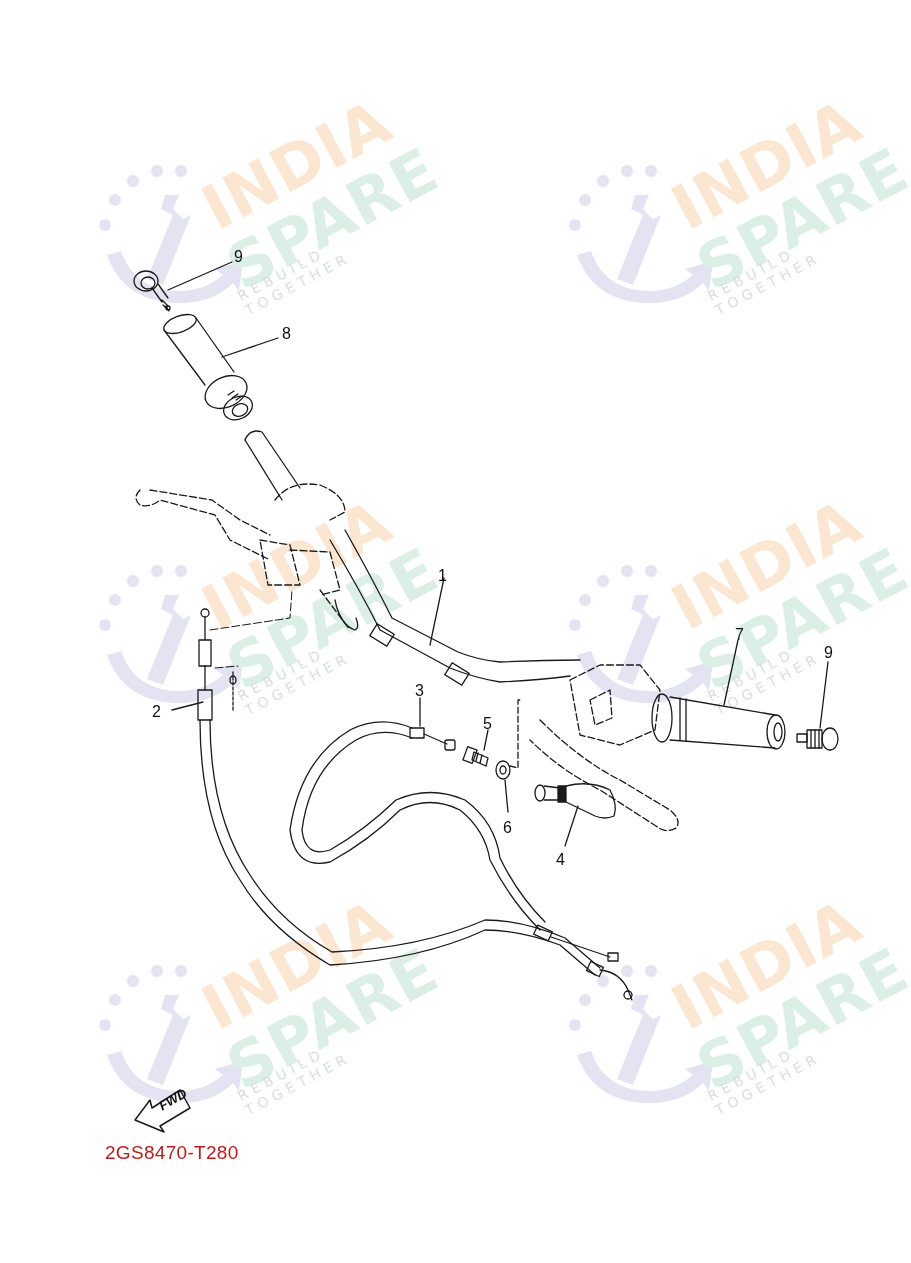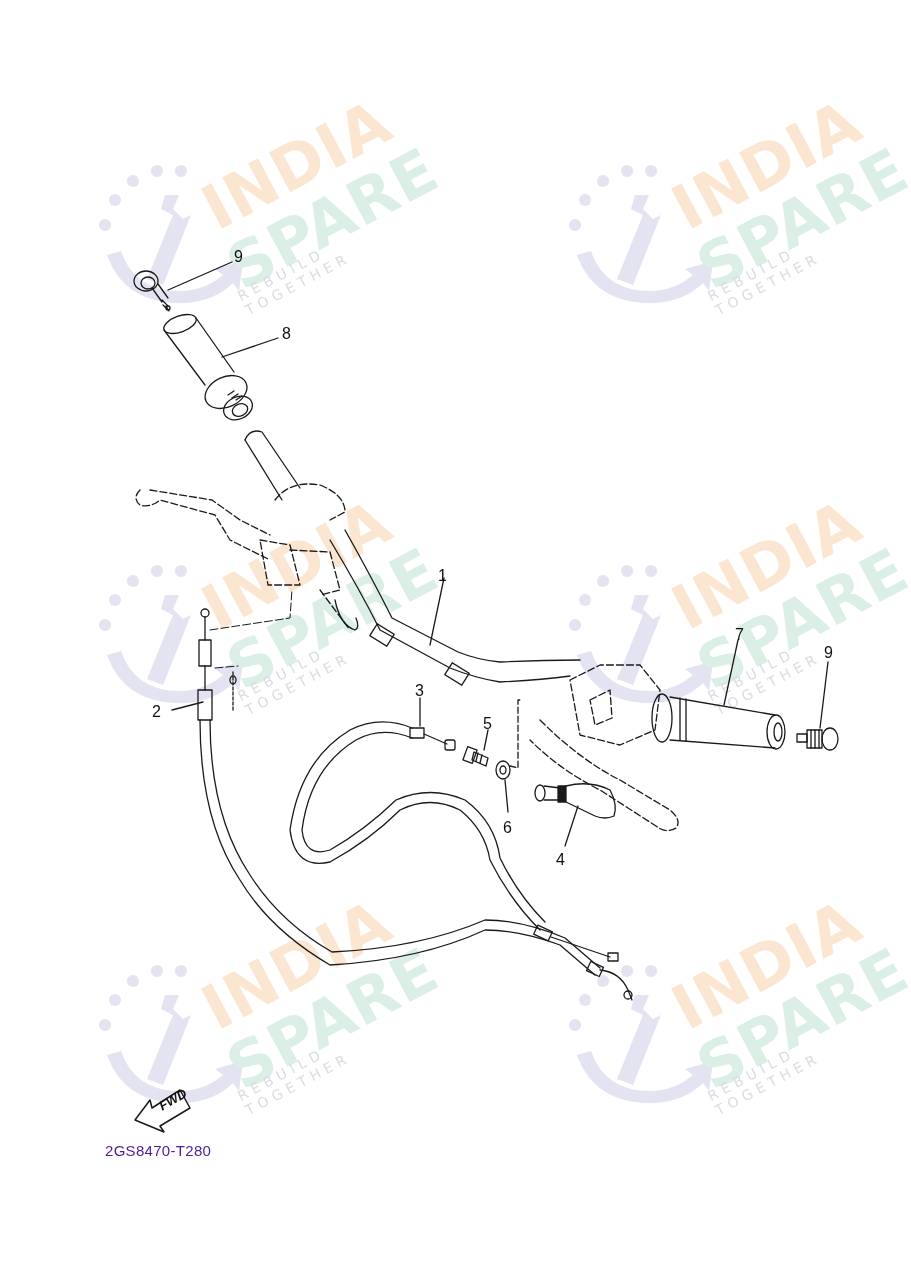--- a/index.html
+++ b/index.html
@@ -6,21 +6,21 @@
   body { width: 911px; height: 1263px; position: relative; overflow: hidden;
          font-family: "Liberation Sans", sans-serif; }
   .canvas { position: absolute; left: 0; top: 0; width: 911px; height: 1263px; }
   .wm { position: absolute; width: 300px; height: 230px; pointer-events: none; }
   .wm-text { position: absolute; transform: rotate(-28deg); transform-origin: left top;
              font-family: "DejaVu Sans", sans-serif; font-weight: bold; letter-spacing: 1px; }
   .wm-india { font-size: 62px; color: #fbe6d2; left: 95px; top: 105px; }
   .wm-spare { font-size: 62px; color: #dcefe6; left: 120px; top: 165px; }
   .wm-tag { font-size: 14px; color: #d9dbe6; letter-spacing: 5px; left: 140px; top: 215px; font-weight: normal; }
   .callout { position: absolute; font-size: 16px; color: #111; line-height: 1; }
-  .part-code { position: absolute; left: 105px; top: 1142px; font-size: 15px; color: #4c1d95; letter-spacing: 0.3px; }
+  .part-code { position: absolute; left: 105px; top: 1142px; font-size: 19px; color: #b91c1c; letter-spacing: 0.3px; }
   .fwd { position: absolute; left: 130px; top: 1082px; }
 </style>
 </head>
 <body>
 
 <div class="canvas">
 
   <div id="wm-layer">
       <div class="wm" style="left: 95px; top: 75px;">
         <svg width="160" height="160" style="position:absolute;left:0;top:80px" viewBox="0 0 160 160">

